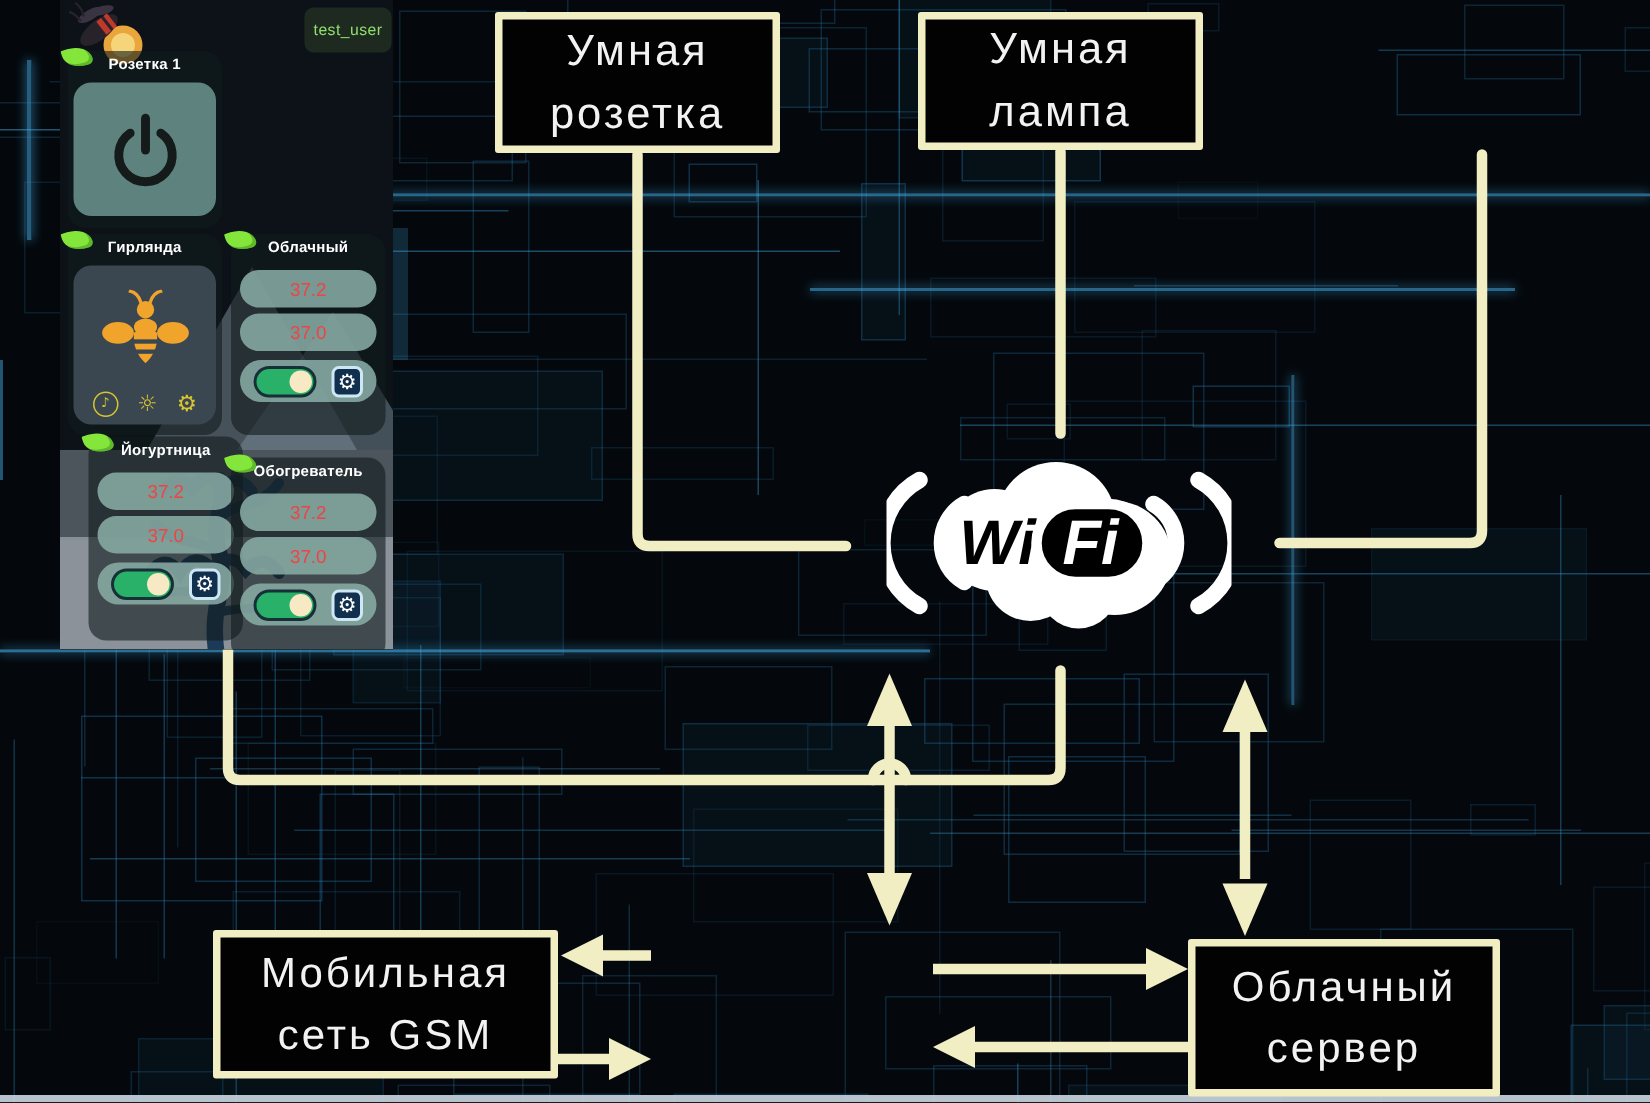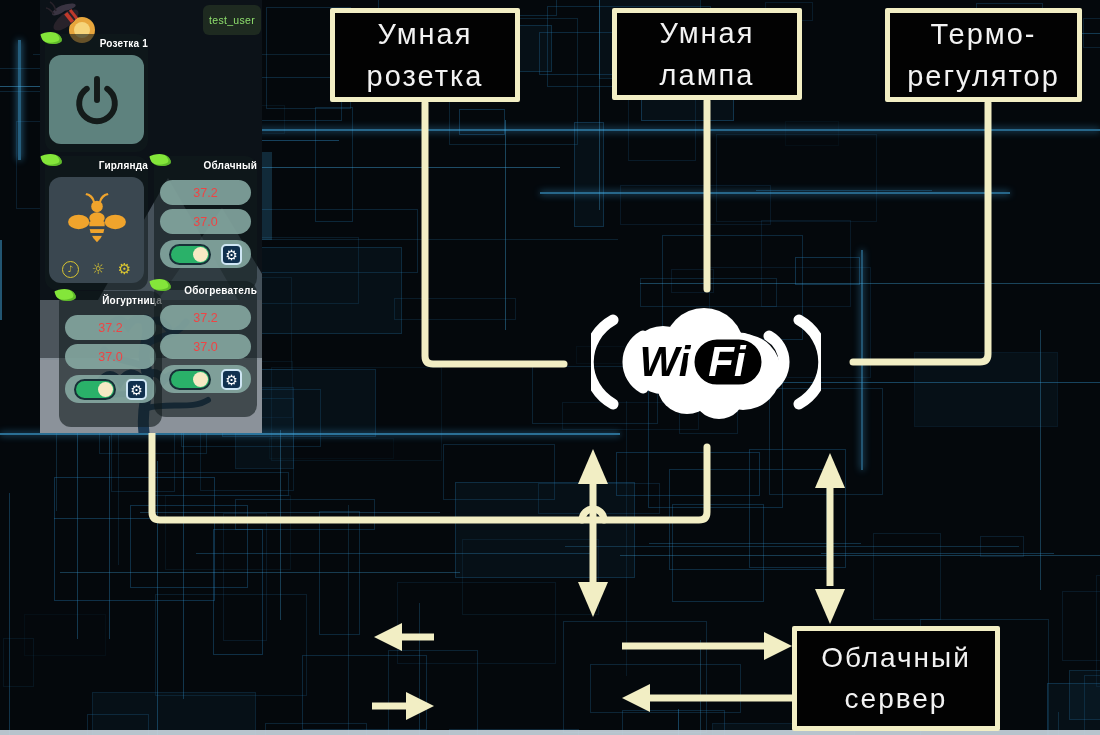--- a/index.html
+++ b/index.html
@@ -31,21 +31,21 @@
 
   
   #app{position:absolute;left:40px;top:0;width:222px;height:433px;background:#0c1218;
        overflow:hidden;z-index:7;}
   #app-photo{position:absolute;left:0;top:150px;}
   #user-button{position:absolute;left:163px;top:5px;width:58px;height:30px;background:#1e2a20;
                border-radius:6px;color:#8fdf6d;font-size:10.5px;display:flex;align-items:center;
                justify-content:center;letter-spacing:.3px;}
   #firefly-logo{position:absolute;left:4px;top:0;}
   .tile{position:absolute;width:103px;background:rgba(17,26,29,.6);border-radius:12px;}
-  .tile-header{height:20px;line-height:20px;text-align:right;color:#fff;font-size:10px;
+  .tile-header{height:20px;line-height:20px;text-align:center;color:#fff;font-size:10px;
                font-weight:bold;letter-spacing:.2px;}
   .leaf{position:absolute;left:-3px;top:-3px;width:19px;height:14px;background:#84e63a;
         border-radius:1px 90% 4px 90%;transform:rotate(-18deg);box-shadow:inset -2px -2px 0 rgba(40,120,20,.4);}
   .tile-card{margin:1px 4px 4px;border-radius:12px;position:relative;}
   .power-card{height:89px;display:flex;align-items:center;justify-content:center;}
   .card-off{background:#5e827e;}
   .card-on{background:#b8f43e;}
   .pill{margin:4px 6px;height:25px;border-radius:13px;background:rgba(136,171,164,.88);
         color:#ef4444;font-size:12.5px;display:flex;align-items:center;justify-content:center;}
   .ctrl-row{margin:6px 6px 5px;height:28px;border-radius:14px;background:rgba(136,171,164,.88);
@@ -251,23 +251,23 @@
   </svg>
 
   <div class="node" id="node-smart-socket">
     <div class="node-label">Умная
 розетка</div>
   </div>
   <div class="node" id="node-smart-lamp">
     <div class="node-label">Умная
 лампа</div>
   </div>
-  <div class="node" id="node-thermostat">
-    <div class="node-label">Термо-
-регулятор</div>
+  <div class="node" id="node-gsm">
+    <div class="node-label">Мобильная
+сеть GSM</div>
   </div>
   <div class="node" id="node-cloud">
     <div class="node-label">Облачный
 сервер</div>
   </div>
 
   <svg id="wifi-logo" width="230" height="132" viewBox="0 0 230 132">
     <g fill="#fff">
       <circle cx="72" cy="64" r="34"></circle>
       <circle cx="113" cy="52" r="40"></circle>
@@ -373,21 +373,21 @@
       <div class="tile-header">Йогуртница</div>
       <div class="pill">37.2</div>
       <div class="pill">37.0</div>
       <div class="ctrl-row">
         <div class="toggle">
           <div class="toggle-knob"></div>
         </div>
         <div class="gear-btn">⚙</div>
       </div>
     </div>
-    <div class="tile" style="left:114px;top:281px;height:136px;">
+    <div class="tile" style="left:114px;top:305px;height:136px;">
       <div class="leaf"></div>
       <div class="tile-header">Обогреватель</div>
       <div class="pill">37.2</div>
       <div class="pill">37.0</div>
       <div class="ctrl-row">
         <div class="toggle">
           <div class="toggle-knob"></div>
         </div>
         <div class="gear-btn">⚙</div>
       </div>

